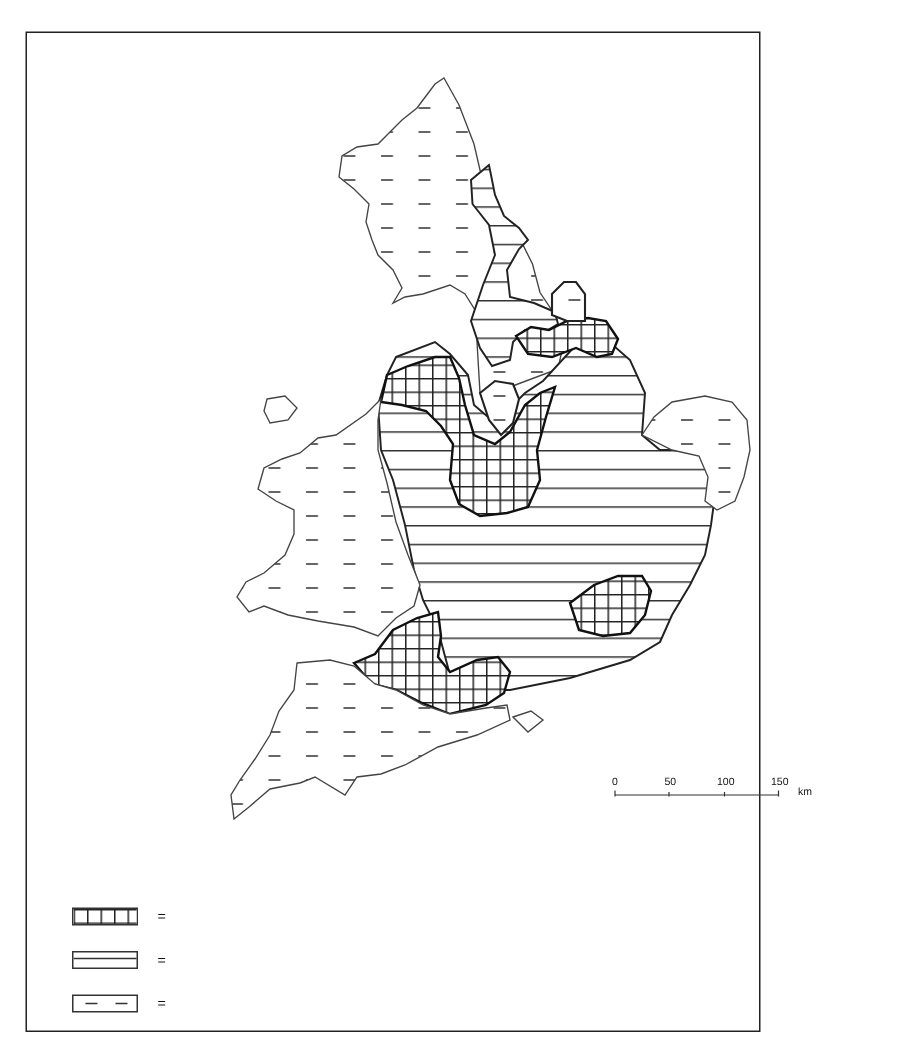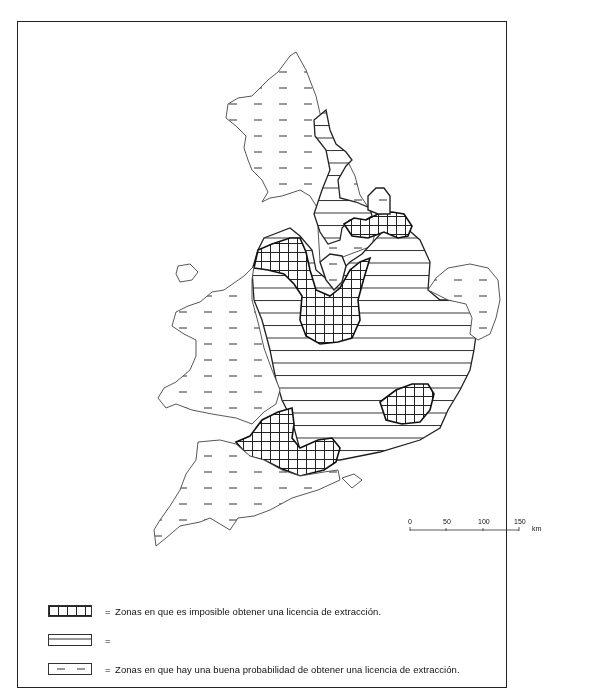--- a/index.html
+++ b/index.html
@@ -100,28 +100,26 @@
   </div>
   <span class="scale-unit">km</span>
 </div>
 
 <div class="legend">
   <div class="legend-row">
     <svg class="legend-swatch" width="44" height="12">
       <rect width="44" height="12" fill="url(#p-grid)"></rect>
     </svg>
     <span class="legend-text">=</span>&nbsp;
-    <span class="legend-text">Zonas en que es imposible obtener una licencia de extracción.</span>
   </div>
   <div class="legend-row">
     <svg class="legend-swatch" width="44" height="12">
       <path d="M0 4 H44" stroke="#333" stroke-width="1"></path>
     </svg>
     <span class="legend-text">=</span>&nbsp;
   </div>
   <div class="legend-row">
     <svg class="legend-swatch" width="44" height="12">
       <path d="M8 5 H16 M28 5 H36" stroke="#333" stroke-width="1"></path>
     </svg>
     <span class="legend-text">=</span>&nbsp;
-    <span class="legend-text">Zonas en que hay una buena probabilidad de obtener una licencia de extracción.</span>
   </div>
 </div>
 
 </body></html>

